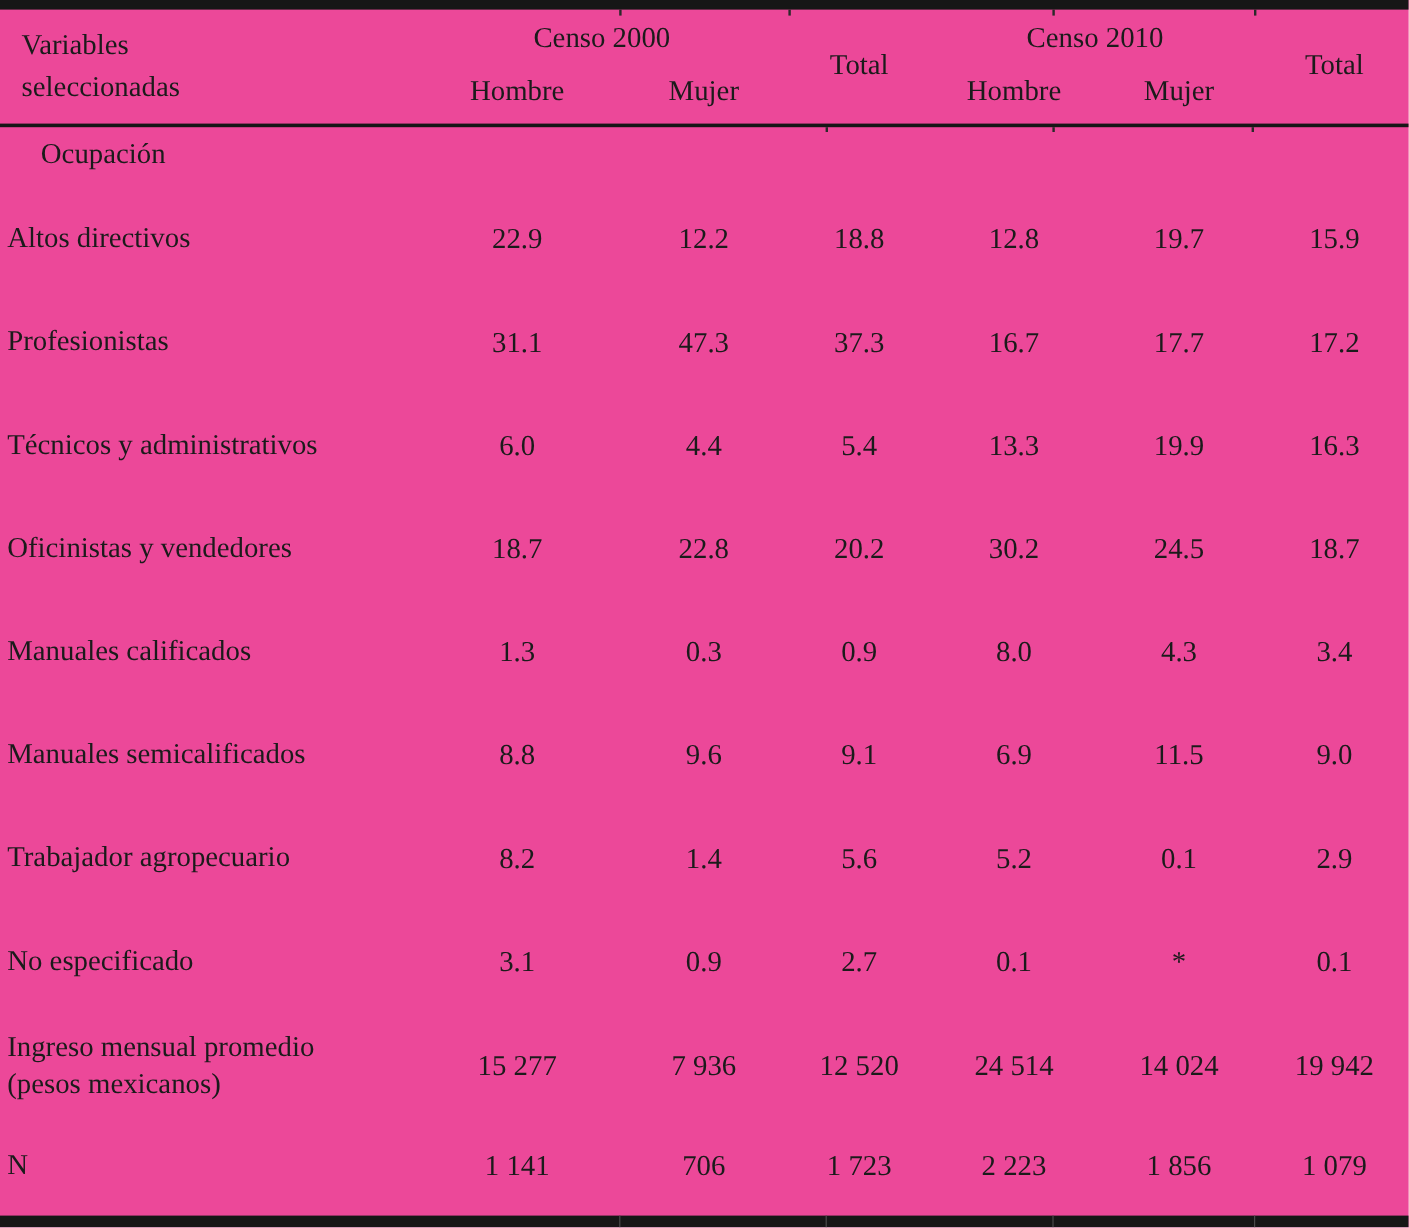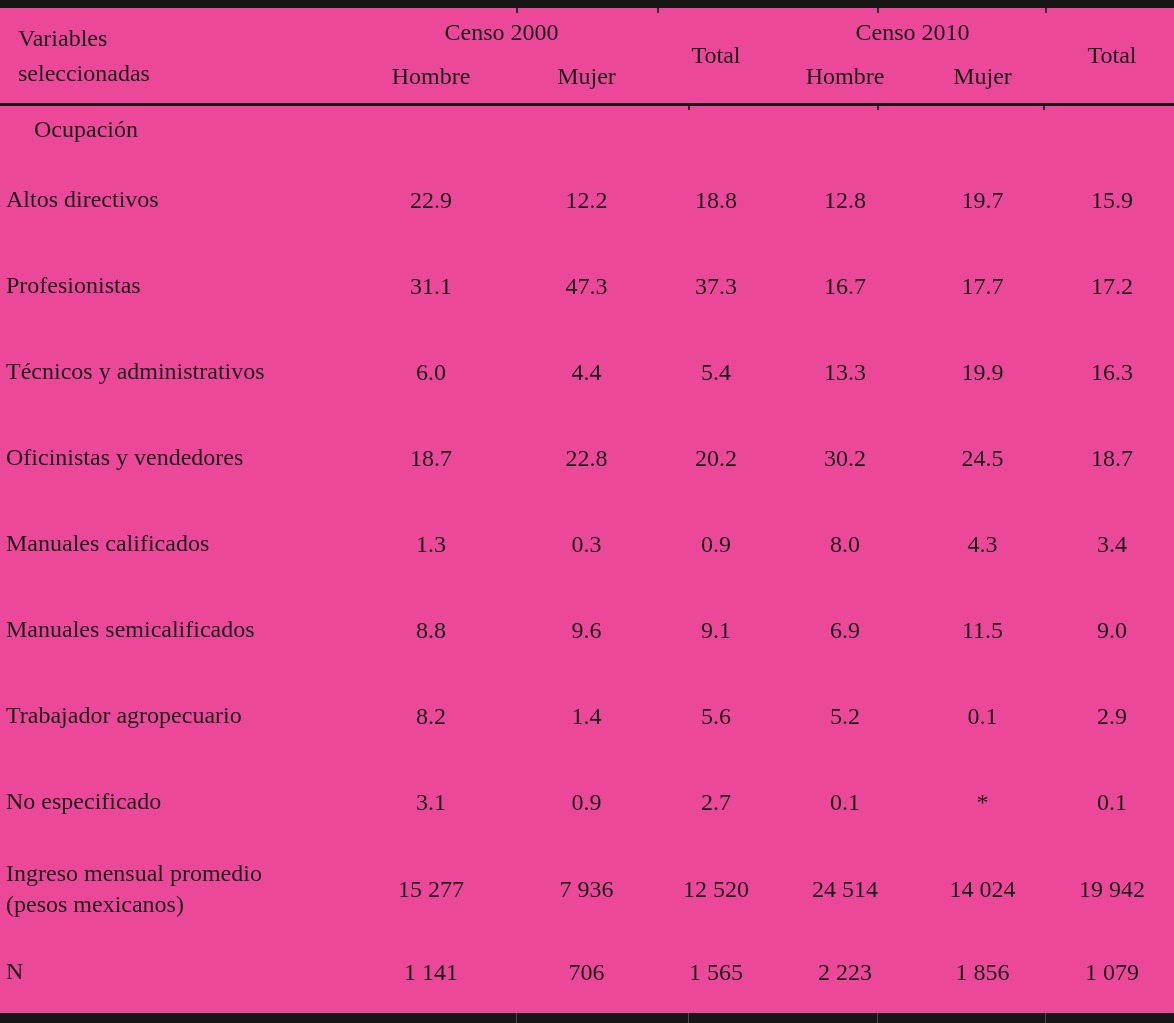--- a/index.html
+++ b/index.html
@@ -176,21 +176,21 @@
         <td class="num">7 936</td>
         <td class="num">12 520</td>
         <td class="num">24 514</td>
         <td class="num">14 024</td>
         <td class="num">19 942</td>
       </tr>
       <tr class="last">
         <td class="lbl">N</td>
         <td class="num">1 141</td>
         <td class="num">706</td>
-        <td class="num">1 565</td>
+        <td class="num">1 723</td>
         <td class="num">2 223</td>
         <td class="num">1 856</td>
         <td class="num">1 079</td>
       </tr>
     </tbody>
   </table>
 
   <div class="rule rule-header"></div>
   <div class="tick t-mid" style="left:688px"></div>
   <div class="tick t-mid" style="left:877px"></div>

